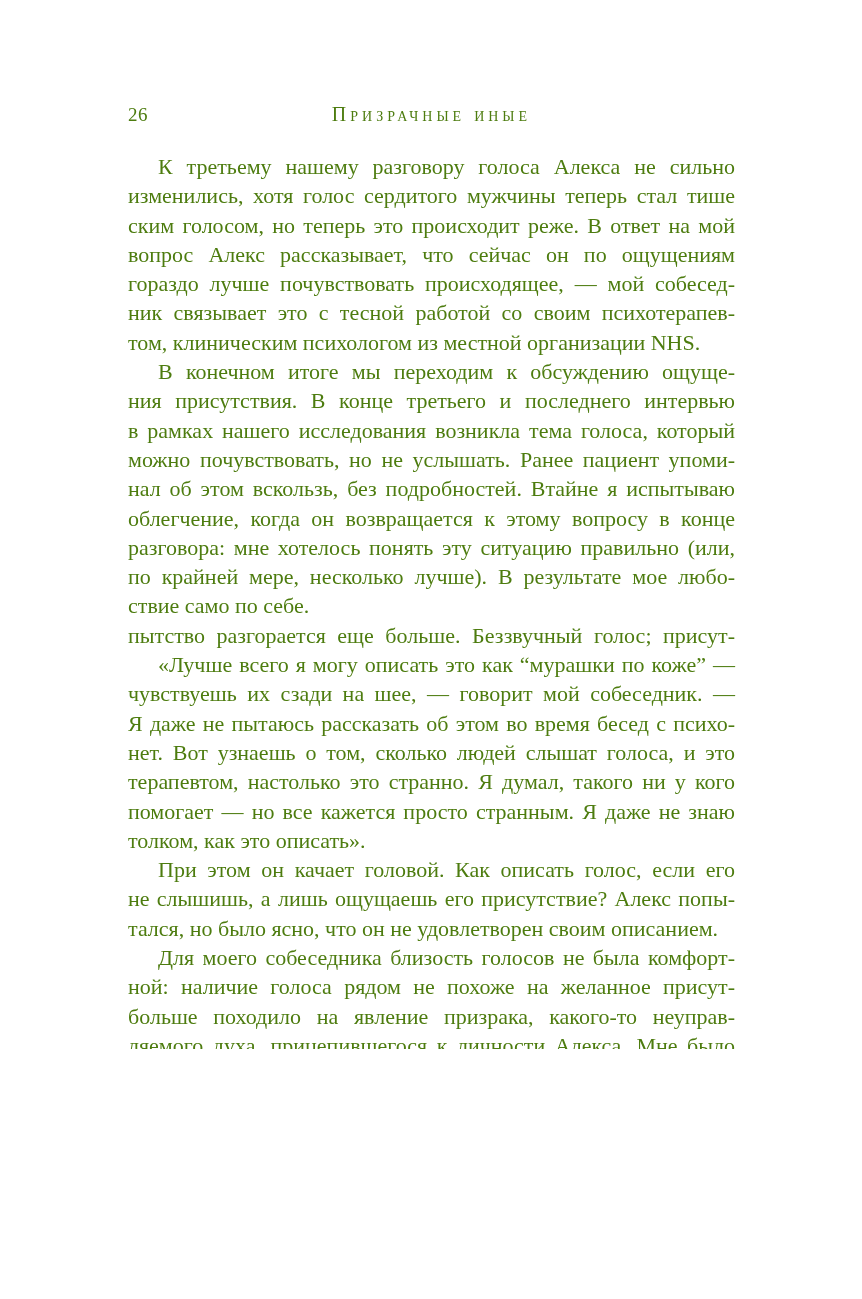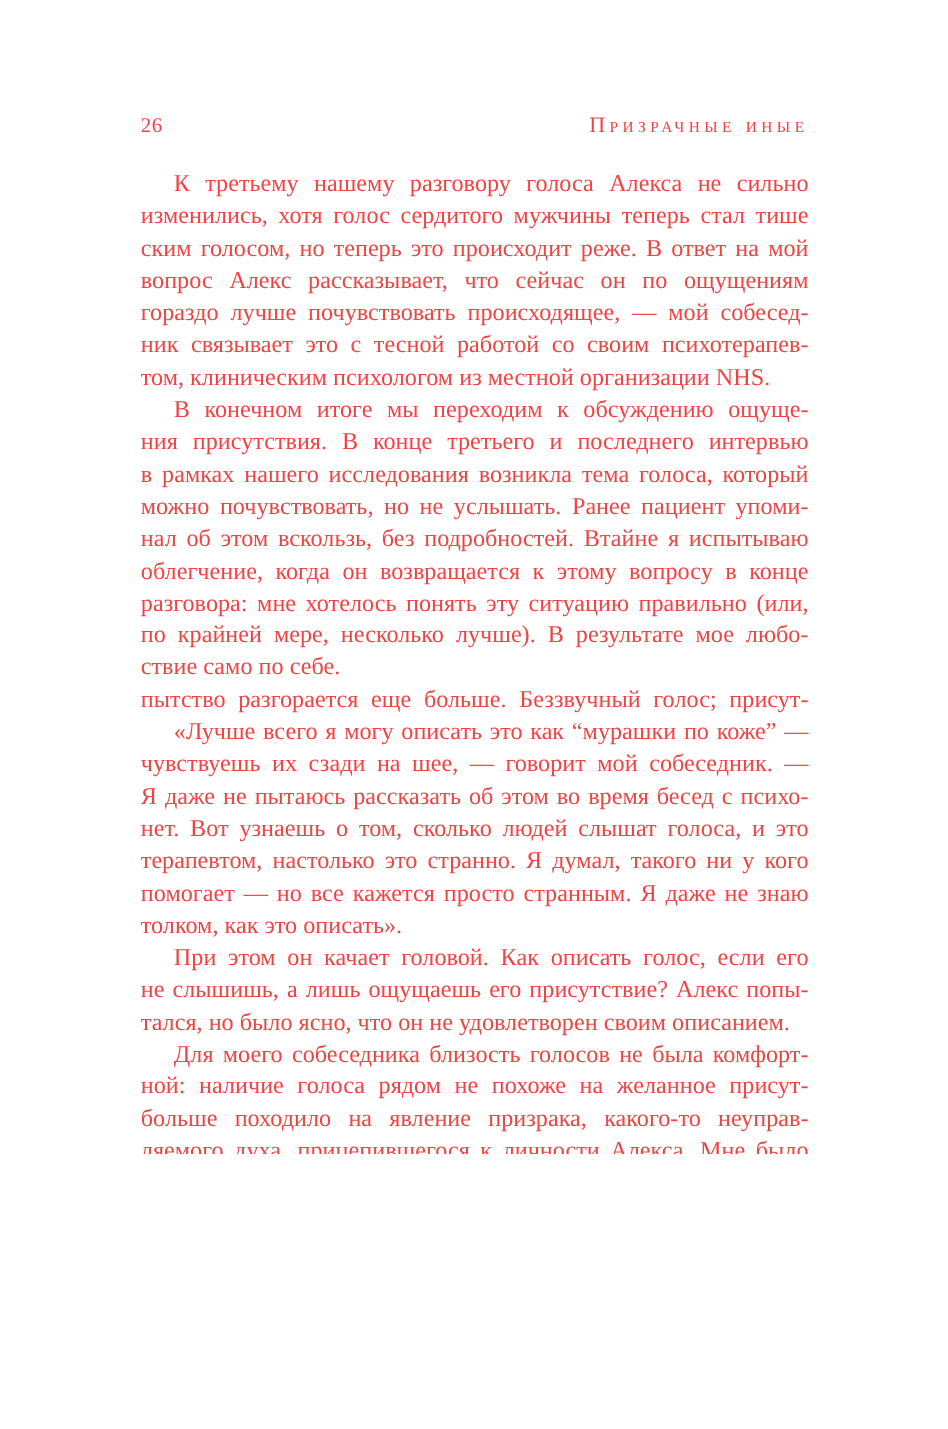--- a/index.html
+++ b/index.html
@@ -5,21 +5,21 @@
   html, body {
     margin: 0;
     padding: 0;
     background: #ffffff;
   }
   .page {
     position: relative;
     width: 862px;
     height: 1049px;
     background: #ffffff;
-    color: #ef4444;
+    color: #4d7c0f;
     font-family: "Liberation Serif", serif;
     overflow: hidden;
   }
   .content {
     position: absolute;
     left: 128px;
     top: 0;
     width: 607px;
   }
   .header {
@@ -28,21 +28,21 @@
     height: 25px;
   }
   .page-number {
     position: absolute;
     left: 0;
     top: 1px;
     font-size: 19px;
     letter-spacing: 0.5px;
   }
   .running-title {
-    text-align: right;
+    text-align: center;
     font-variant: small-caps;
     font-size: 20px;
     letter-spacing: 4px;
     margin-top: 35px;
   }
   .text-body {
     margin-top: 24px;
     font-size: 22px;
     line-height: 29.3px;
   }

